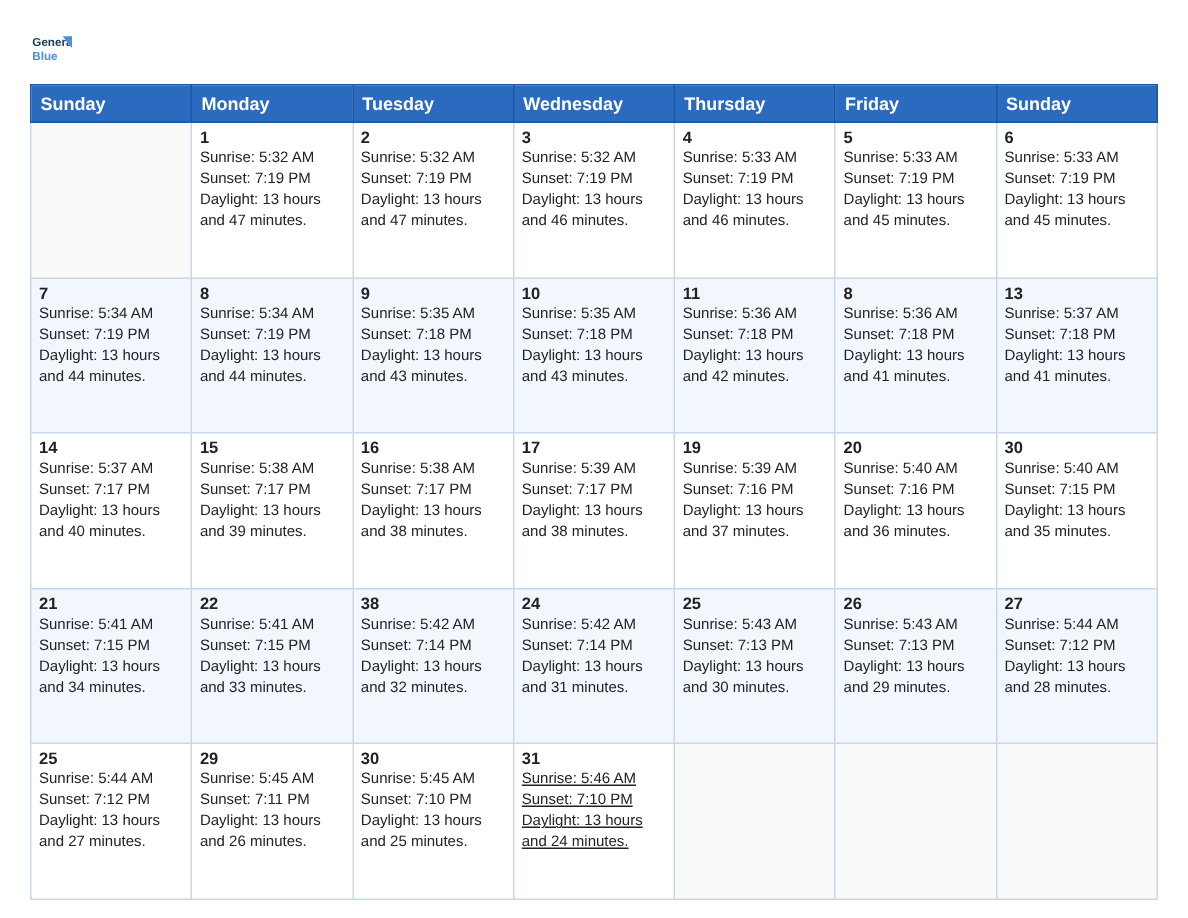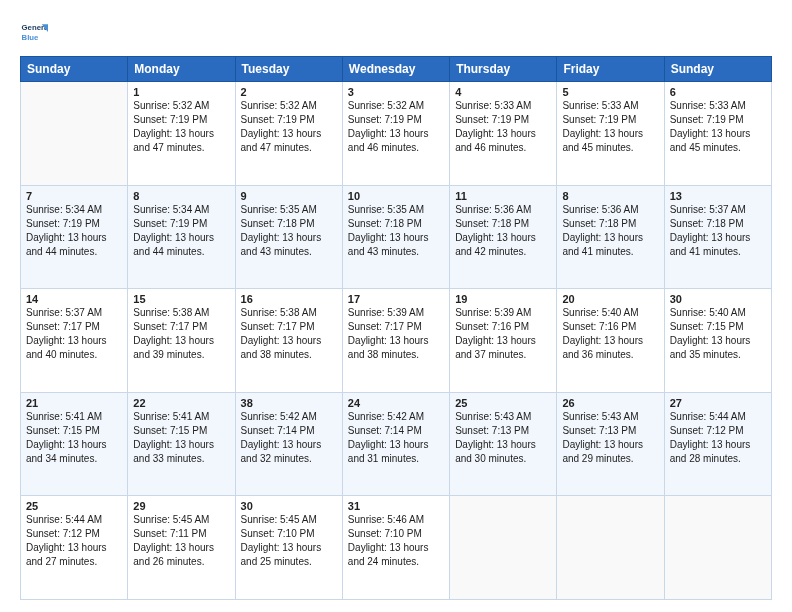--- a/index.html
+++ b/index.html
@@ -349,21 +349,21 @@
           </td>
           <td>
             <span class="day-num">30</span>
             <div class="day-info" style="white-space: pre-line;">Sunrise: 5:45 AM
 Sunset: 7:10 PM
 Daylight: 13 hours
 and 25 minutes.</div>
           </td>
           <td>
             <span class="day-num">31</span>
-            <div class="day-info" style="white-space: pre-line;">Sunrise: 5:46 AM
+            <div class="day-info" style="white-space: pre-line; text-decoration: underline;">Sunrise: 5:46 AM
 Sunset: 7:10 PM
 Daylight: 13 hours
 and 24 minutes.</div>
           </td>
           <td class="empty-cell"></td>
           <td class="empty-cell"></td>
           <td class="empty-cell"></td>
         </tr>
       </tbody>
   </table>

